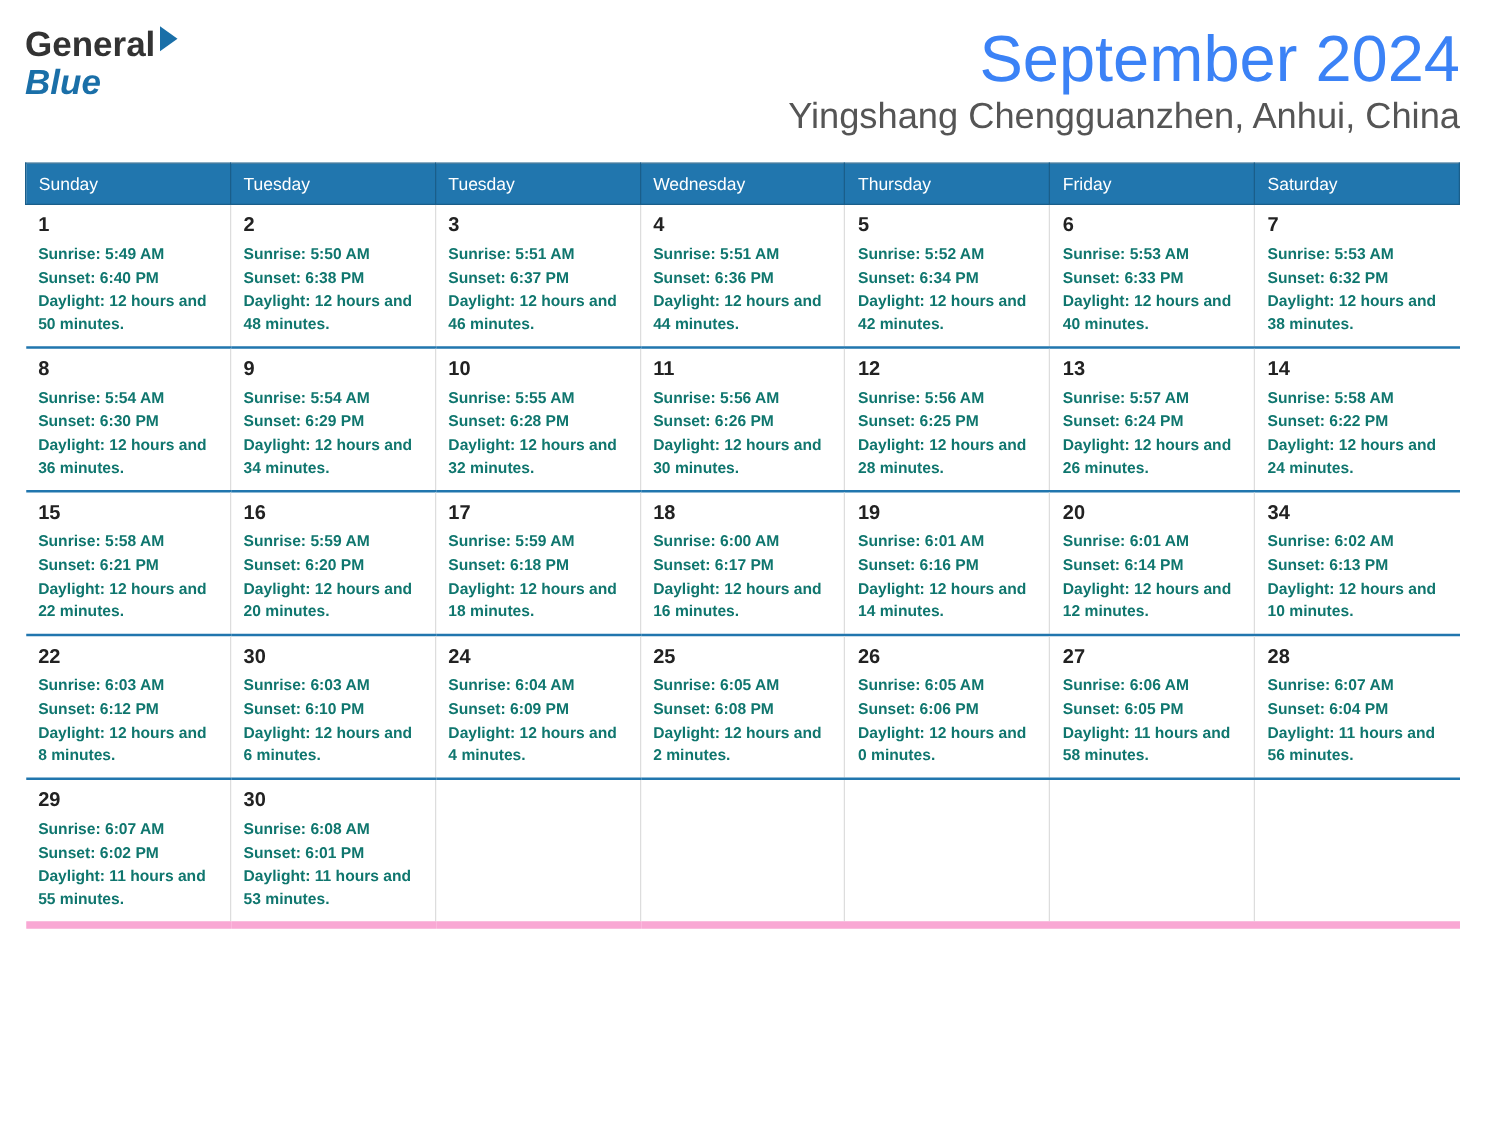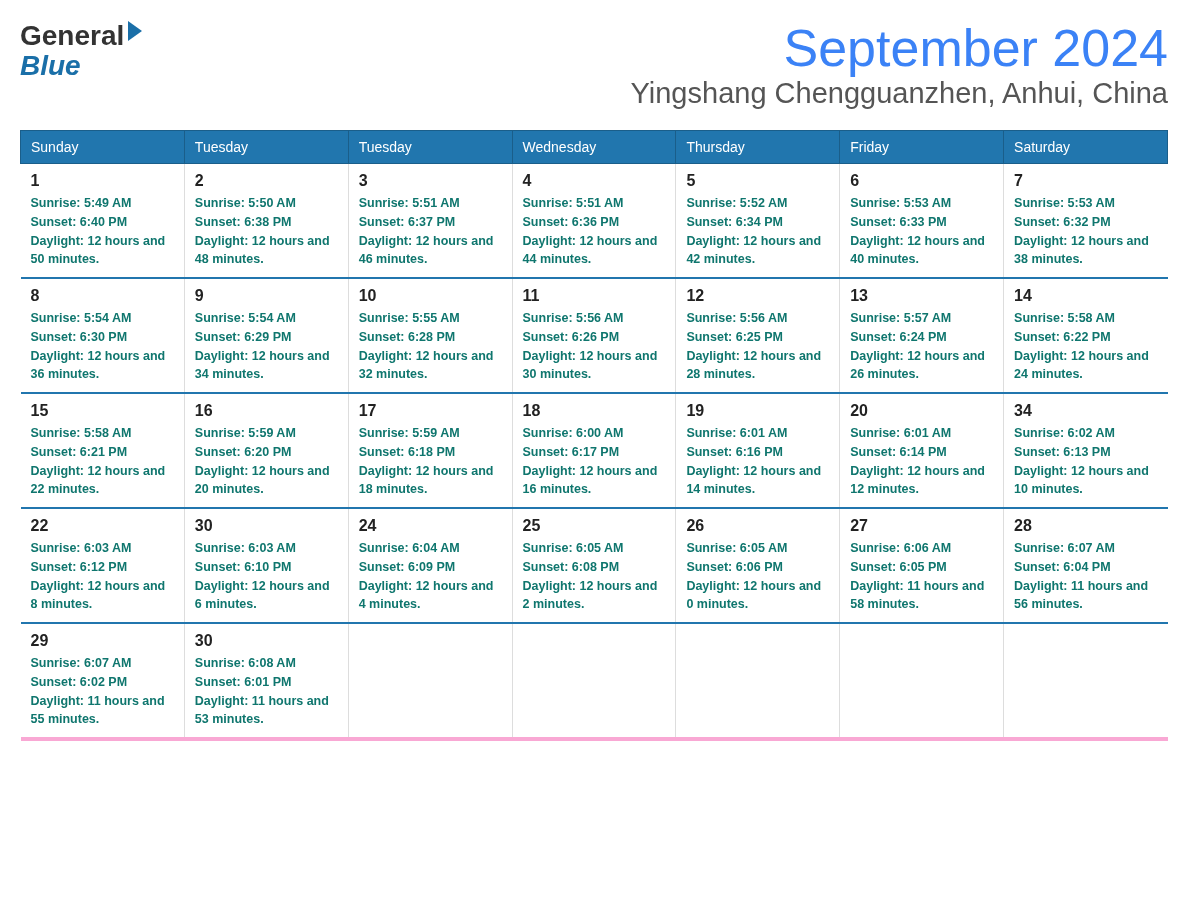--- a/index.html
+++ b/index.html
@@ -78,21 +78,21 @@
       border-right: 1px solid #ddd;
       width: 14.28%;
       min-height: 100px;
       font-size: 13px;
       color: #333;
     }
     .calendar td:last-child {
       border-right: none;
     }
     .calendar tr:last-child td {
-      border-bottom: 4px solid #f9a8d4;
+      border-bottom: 6px solid #f9a8d4;
     }
     .day-number {
       font-size: 16px;
       font-weight: bold;
       color: #222;
       display: block;
       margin-bottom: 4px;
     }
     .day-info {
       font-size: 12.5px;

